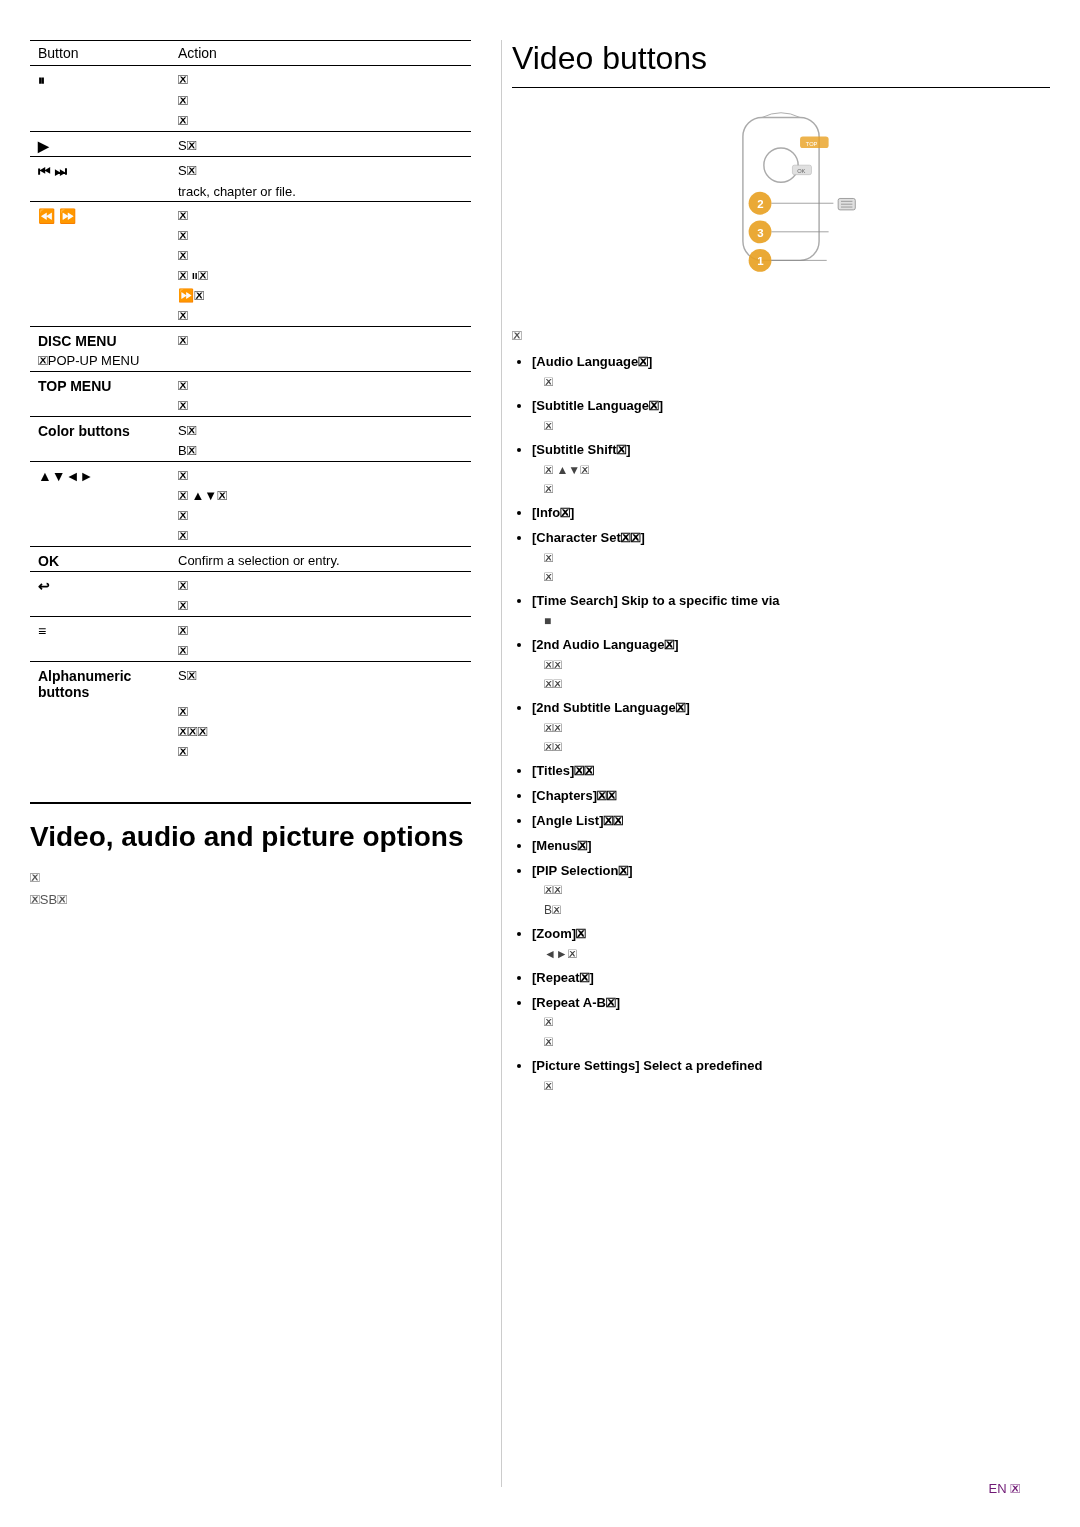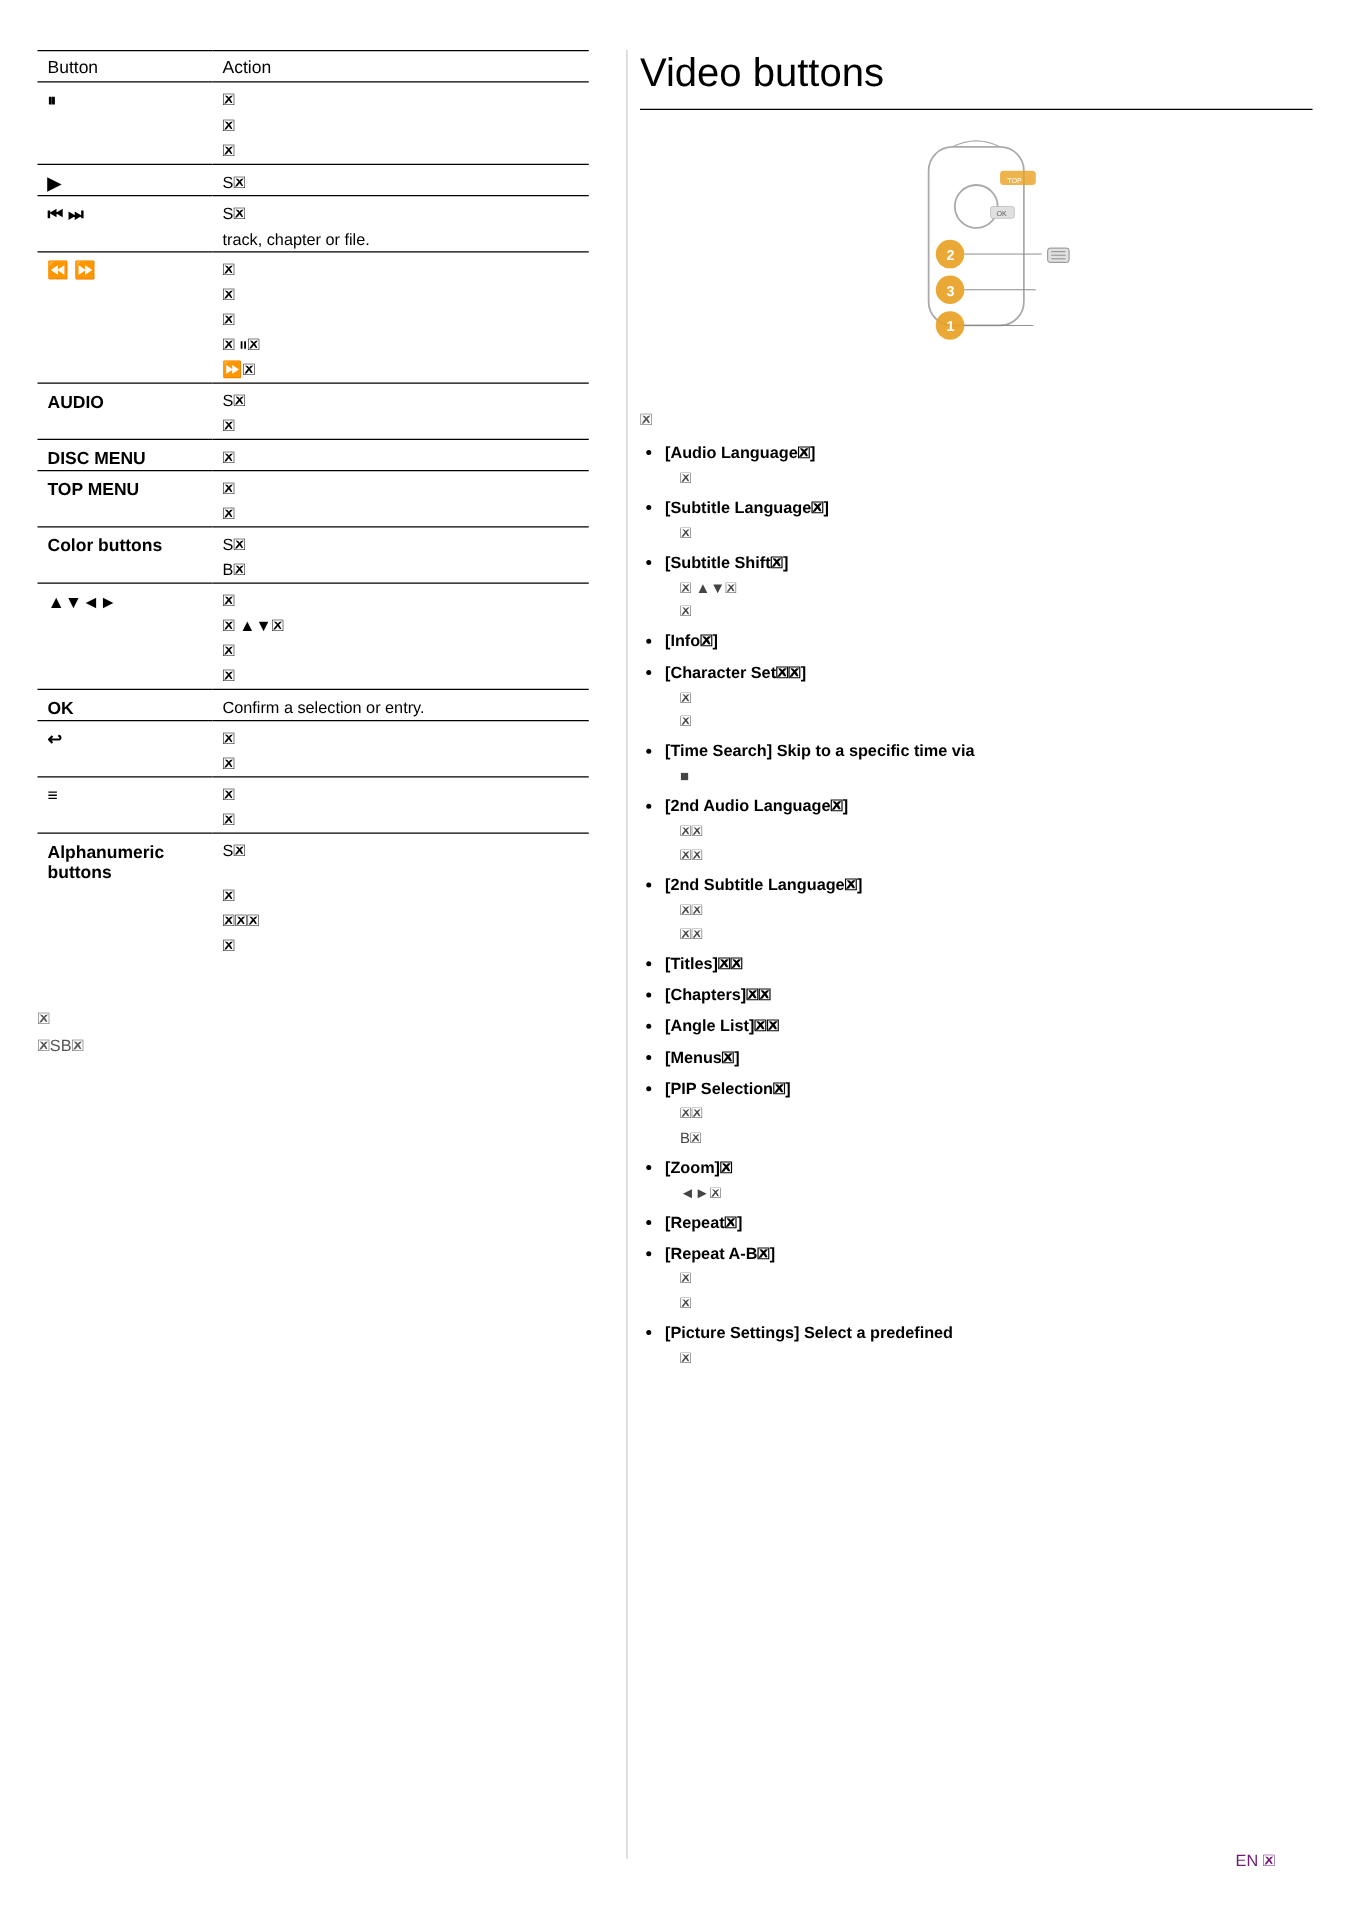--- a/index.html
+++ b/index.html
@@ -193,31 +193,31 @@
             <td>🗷</td>
           </tr>
           <tr>
             <td></td>
             <td>🗷  ⏸🗷</td>
           </tr>
           <tr>
             <td></td>
             <td>⏩🗷</td>
           </tr>
-          <tr class="section-row">
-            <td><span class="section-label">AUDIO</span></td>
-            <td>S🗷</td>
-          </tr>
           <tr>
             <td></td>
             <td>🗷</td>
           </tr>
           <tr class="section-row">
             <td><span class="section-label">DISC MENU</span></td>
             <td>🗷</td>
+          </tr>
+          <tr>
+            <td>🗷POP-UP MENU</td>
+            <td></td>
           </tr>
           <tr class="section-row">
             <td><span class="section-label">TOP MENU</span></td>
             <td>🗷</td>
           </tr>
           <tr>
             <td></td>
             <td>🗷</td>
           </tr>
           <tr class="section-row">
@@ -276,20 +276,21 @@
             <td></td>
             <td>🗷🗷🗷</td>
           </tr>
           <tr>
             <td></td>
             <td>🗷</td>
           </tr>
         </tbody>
     </table>
 
+    <div class="section-heading">Video, audio and picture options</div>
     <div class="section-intro">🗷</div>
     <div class="section-intro">🗷SB🗷</div>
 
   </div>
 
   <div class="right-column">
 
     <div class="video-options-title">Video buttons</div>
 
     <div class="remote-illustration">

